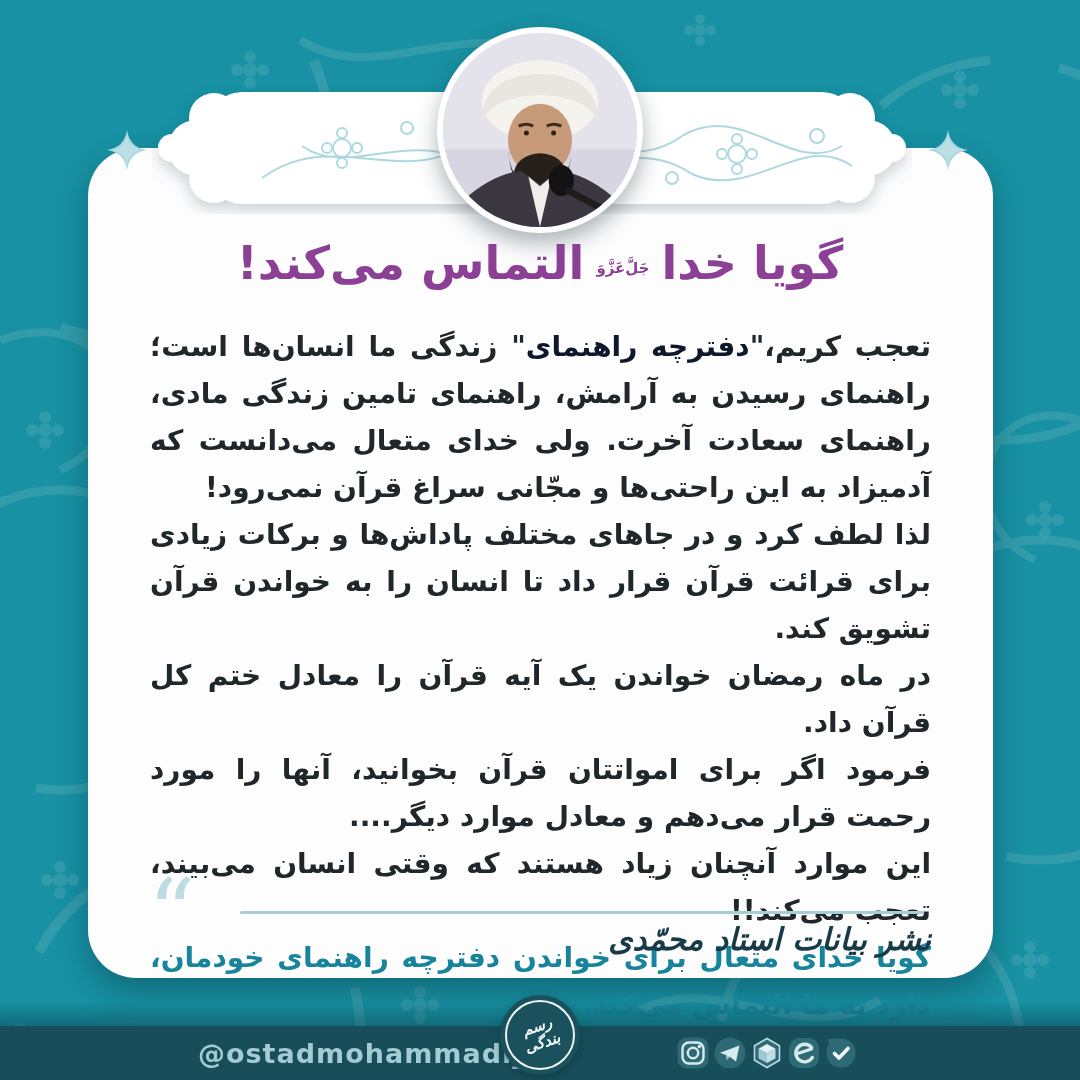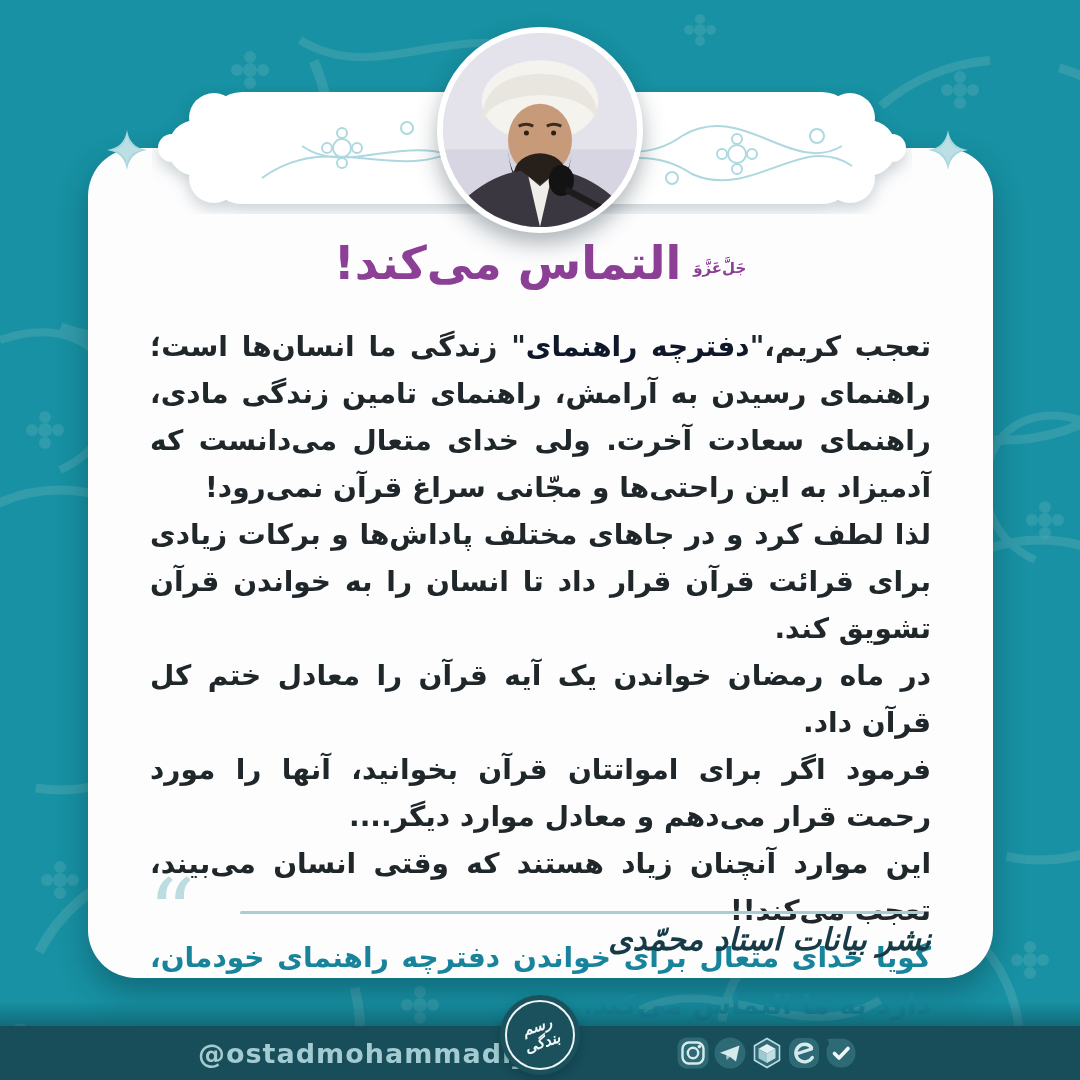--- a/index.html
+++ b/index.html
@@ -247,20 +247,21 @@
       <path d="M67,112 Q67,164 100,166 Q133,164 133,112 Q133,132 128,142 Q116,156 100,156 Q84,156 72,142 Q67,132 67,112 Z" fill="#27201a"></path>
       <ellipse cx="100" cy="146" rx="27" ry="22" fill="#27201a"></ellipse>
       <path d="M14,200 L26,168 Q52,146 80,142 L100,156 L120,142 Q148,146 174,168 L186,200 Z" fill="#3b3741"></path>
       <path d="M88,148 L100,200 L112,148 L100,158 Z" fill="#efeee8"></path>
       <ellipse cx="122" cy="152" rx="13" ry="16" fill="#131313"></ellipse>
       <rect x="128" y="158" width="70" height="7" rx="3" transform="rotate(28 128 158)" fill="#1d1d1d"></rect>
     </svg>
   </div>
 
   <div class="title">
+    <span>گویا خدا</span>
     <span class="honorific">
       <span>جَلَّ</span>
       <span>عَزَّوَ</span>
     </span>
     <span>التماس می‌کند!</span>
   </div>
 
   <div class="body">
     <p><span>تعجب کریم،</span><span>"</span><span class="hl">دفترچه راهنمای</span><span>"</span><span> زندگی ما انسان‌ها است؛ راهنمای رسیدن به آرامش، راهنمای تامین زندگی مادی، راهنمای سعادت آخرت. ولی خدای متعال می‌دانست که آدمیزاد به این راحتی‌ها و مجّانی سراغ قرآن نمی‌رود!</span></p>
     <p>لذا لطف کرد و در جاهای مختلف پاداش‌ها و برکات زیادی برای قرائت قرآن قرار داد تا انسان را به خواندن قرآن تشویق کند.</p>

